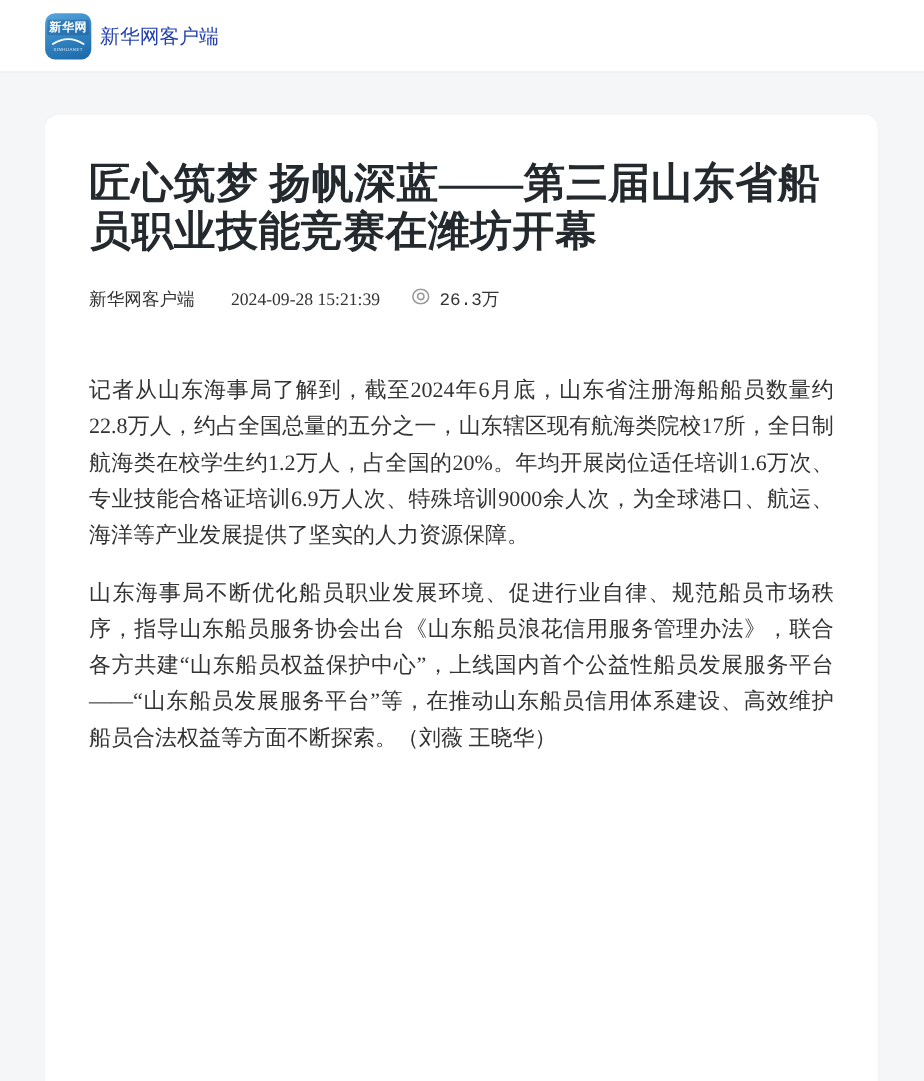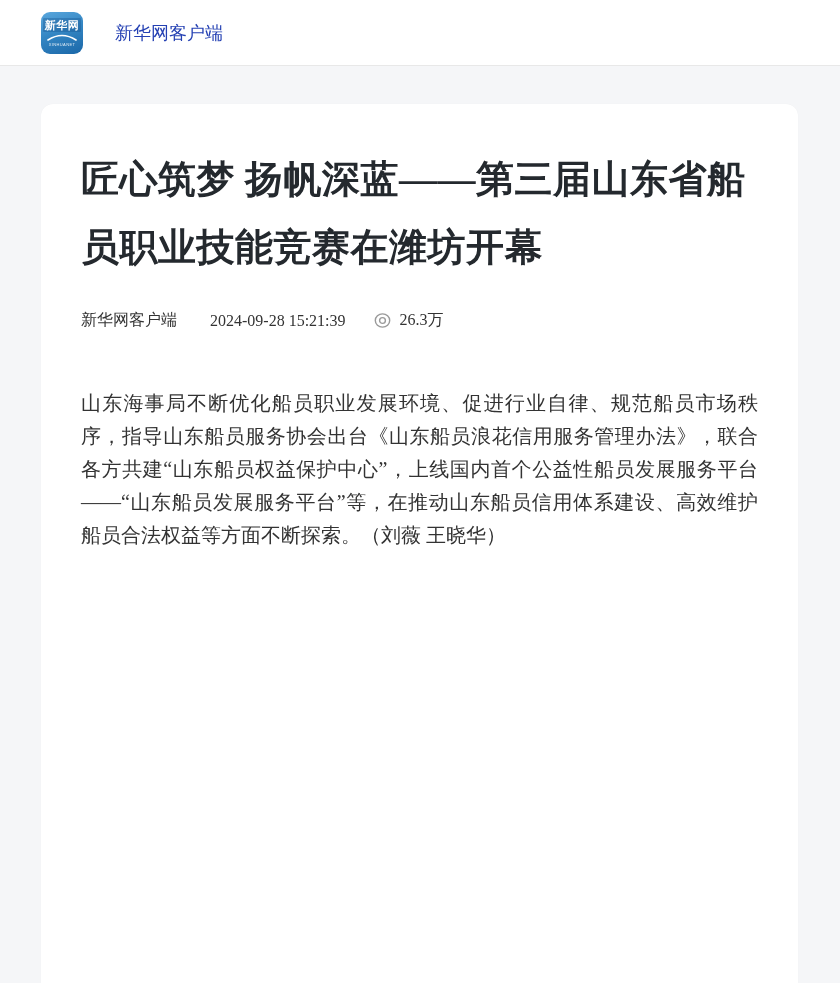--- a/index.html
+++ b/index.html
@@ -10,21 +10,20 @@
     font-family: "Liberation Sans", "DejaVu Sans", sans-serif;
   }
   
   .app-header {
     height: 66px;
     background: #ffffff;
     border-bottom: 1px solid #e8e8e8;
     display: flex;
     align-items: center;
     padding-left: 41px;
-    gap: 24px;
   }
   .app-logo {
     width: 42px; height: 42px;
     border-radius: 9px;
     background: linear-gradient(160deg, #5aa7dd 0%, #3587c4 45%, #1a67a8 100%);
     display: flex;
     flex-direction: column;
     align-items: center;
     justify-content: center;
     cursor: pointer;
@@ -61,42 +60,42 @@
     min-height: 900px;
     margin: 38px 0 0 41px;
     background: #ffffff;
     border-radius: 12px 12px 0 0;
     box-shadow: 0 0 1px rgba(0,0,0,0.05);
     padding: 41px 40px 40px 40px;
   }
   .article-title {
     font-family: "Liberation Serif", "DejaVu Serif", serif;
     font-size: 38px;
-    line-height: 68px;
+    line-height: 44px;
     font-weight: 700;
     color: #24292e;
     letter-spacing: 0.5px;
     margin-bottom: 29px;
   }
   .byline {
     display: flex;
     align-items: center;
     font-size: 16px;
     color: #333333;
     margin-bottom: 56px;
   }
   .byline .source { margin-right: 33px; }
   .byline .pub-time {
     font-family: "Liberation Serif", "DejaVu Serif", serif;
     margin-right: 26px;
   }
   .byline .views {
     display: flex;
-    align-items: center;
-    font-family: Liberation Serif, serif;
+    align-items: flex-start;
+    font-family: Liberation Mono, monospace;
   }
   .byline .views svg { margin-right: 7px; display: block; }
   .article-body p {
     font-family: "Liberation Serif", "DejaVu Serif", serif;
     font-size: 20px;
     line-height: 33px;
     color: #333333;
     text-align: justify;
     margin-bottom: 19px;
   }
@@ -124,15 +123,16 @@
     <span class="views">
       <svg width="21" height="15" viewBox="0 0 21 15">
         <ellipse cx="10.5" cy="7.5" rx="7.2" ry="6.6" fill="none" stroke="#9a9a9a" stroke-width="1.4"></ellipse>
         <circle cx="10.5" cy="7.5" r="2.9" fill="none" stroke="#9a9a9a" stroke-width="1.4"></circle>
       </svg>
       <span>26.3万</span>
     </span>
   </div>
 
   <div class="article-body">
+    <p>记者从山东海事局了解到，截至2024年6月底，山东省注册海船船员数量约22.8万人，约占全国总量的五分之一，山东辖区现有航海类院校17所，全日制航海类在校学生约1.2万人，占全国的20%。年均开展岗位适任培训1.6万次、专业技能合格证培训6.9万人次、特殊培训9000余人次，为全球港口、航运、海洋等产业发展提供了坚实的人力资源保障。</p>
     <p>山东海事局不断优化船员职业发展环境、促进行业自律、规范船员市场秩序，指导山东船员服务协会出台《山东船员浪花信用服务管理办法》，联合各方共建“山东船员权益保护中心”，上线国内首个公益性船员发展服务平台——“山东船员发展服务平台”等，在推动山东船员信用体系建设、高效维护船员合法权益等方面不断探索。（刘薇 王晓华）</p>
   </div>
 </div>
 
 </body></html>

